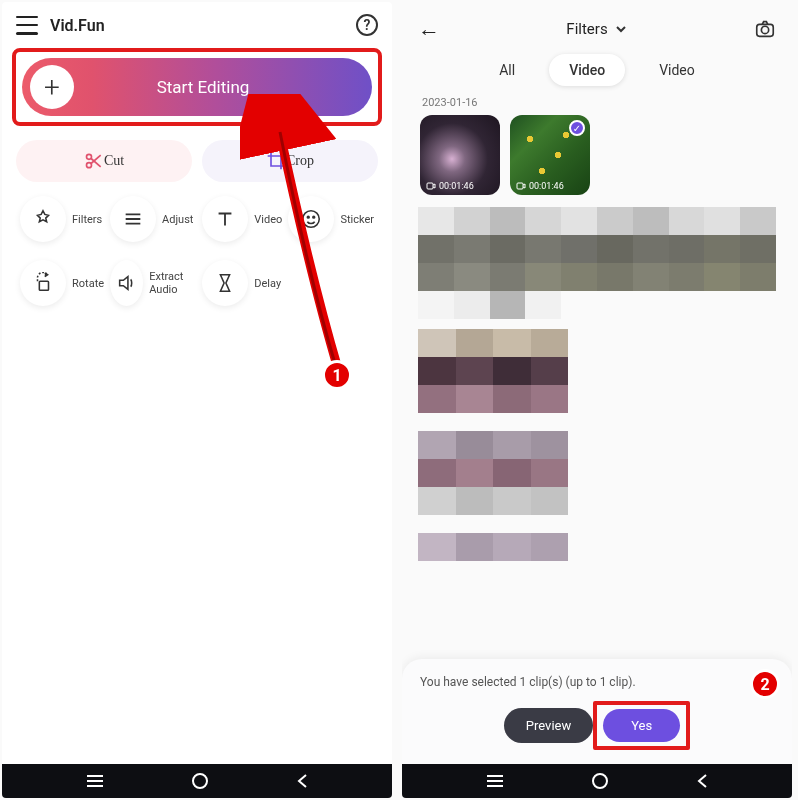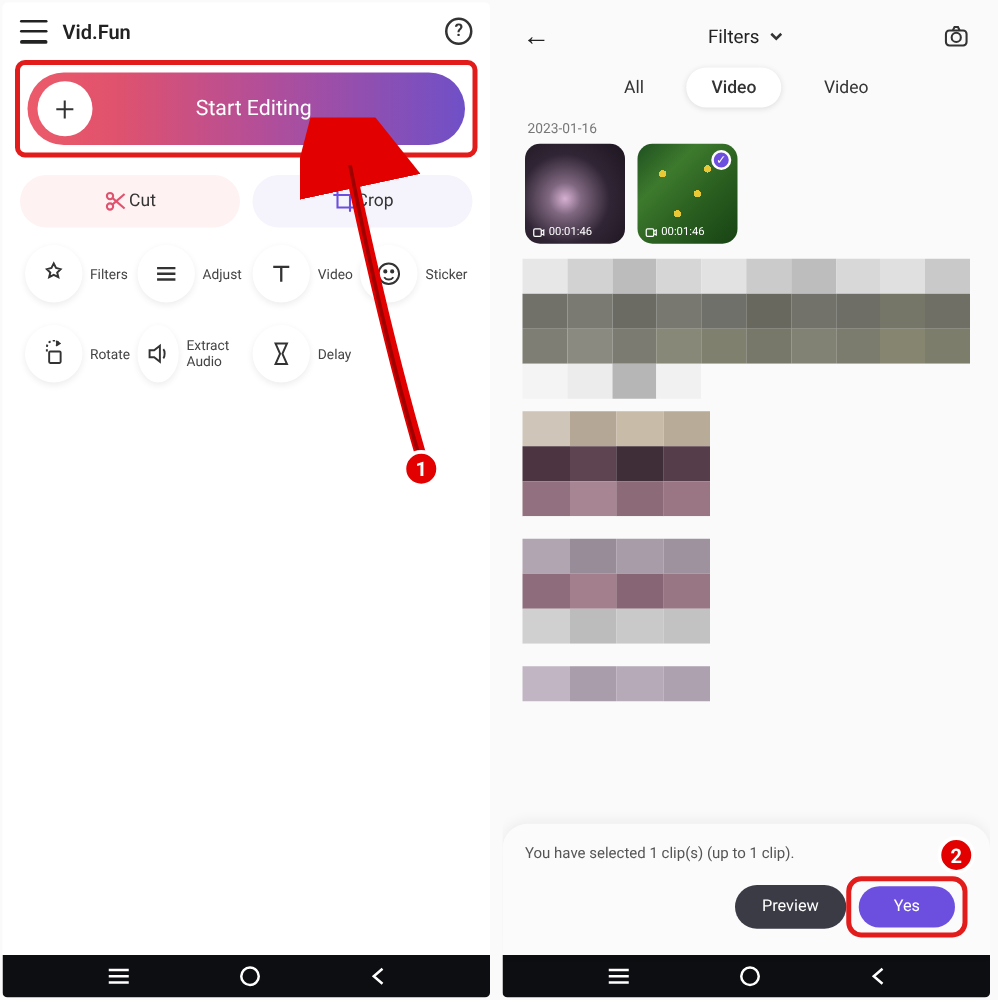--- a/index.html
+++ b/index.html
@@ -57,21 +57,21 @@
     width: 44px; height: 44px; background:#fff; border-radius:50%;
     display:flex; align-items:center; justify-content:center;
     font-size:28px; color:#333; font-weight:300;
   }
   .start-label { flex:1; text-align:center; color:#fff; font-size:17px; margin-left:-40px; }
   .cut-crop-row {
     display:flex; gap:10px; margin: 4px 14px 14px 14px;
   }
   .pill {
     flex:1; height:42px; border-radius:24px; display:flex; align-items:center; justify-content:center;
-    font-size:14px; color:#333; cursor:pointer;
+    font-size:14px; color:#333; cursor:pointer;font-family:Liberation Serif, serif;
   }
   .pill.cut { background:#fef2f3; }
   .pill.crop { background:#f5f3fb; }
   .pill .ic { width:20px; height:20px; }
   .tool-grid {
     display:grid; grid-template-columns: repeat(4, 1fr);
     padding: 0 18px; row-gap: 18px; column-gap: 6px;
   }
   .tool {
     display:flex; flex-direction:row; align-items:center; gap:6px;
@@ -123,23 +123,23 @@
   .blur-row { display:flex; width:100%; }
   .bcell { flex:1; height:28px; }
   .narrow-area { margin: 0 16px; width: 150px; }
   .bottom-sheet {
     position:absolute; bottom:34px; left:0; right:0;
     background:#fbfbfc; border-top-left-radius:20px; border-top-right-radius:20px;
     padding: 16px 18px 14px 18px;
     box-shadow: 0 -2px 10px rgba(0,0,0,0.06);
   }
   .sel-text { font-size:12px; color:#555; margin-bottom:12px; }
-  .sheet-btns { display:flex; justify-content:flex-end; align-items:center; }
+  .sheet-btns { display:flex; justify-content:center; align-items:center; }
   .preview-btn { background:#3a3b45; color:#fff; font-size:13px; border-radius:22px; padding:10px 22px; cursor:pointer; }
-  .yes-wrap { border:4px solid #e21b1b; border-radius:12px; padding:4px 6px; }
+  .yes-wrap { border:4px solid #e21b1b; border-radius:2px; padding:4px 6px; }
   .yes-btn { background:#6d4fe0; color:#fff; font-size:13px; border-radius:22px; padding:9px 28px; cursor:pointer; }
   .step2 { right: 12px; top: 667px; }
 </style>
 </head>
 <body>
 
 <div class="phone">
 
   <div class="header">
     <div class="menu-icon">

